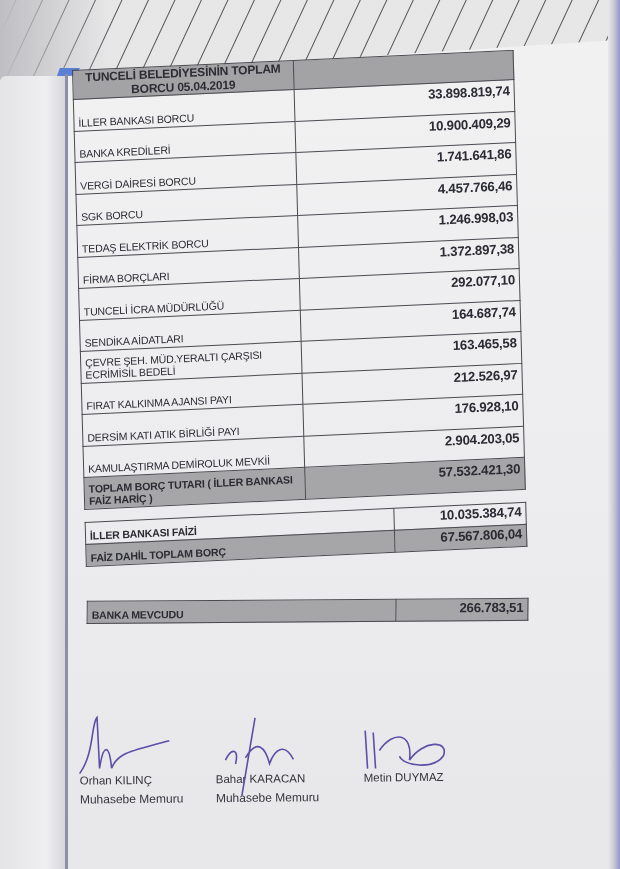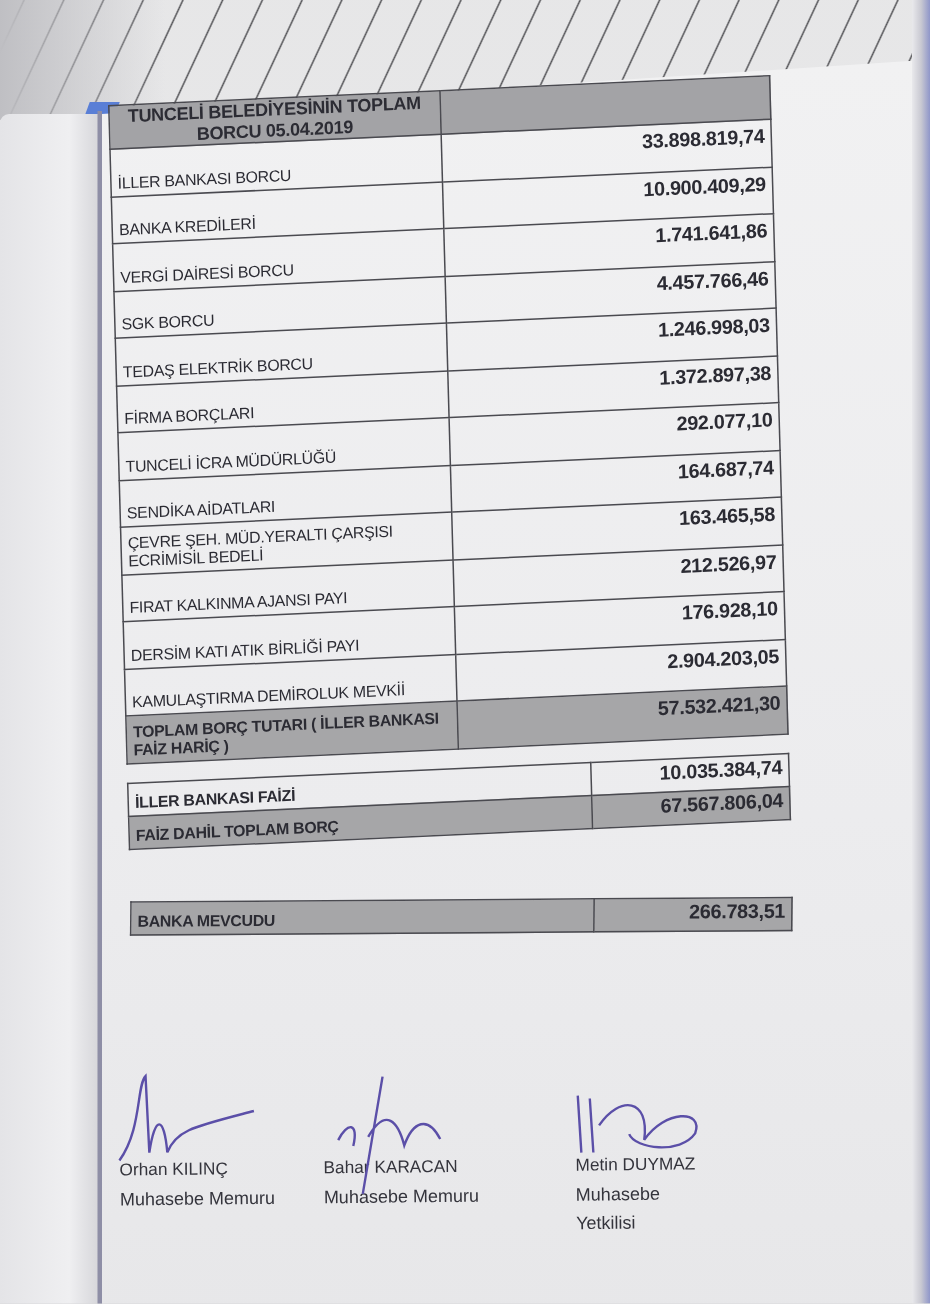--- a/index.html
+++ b/index.html
@@ -195,20 +195,19 @@
     <div class="name">Orhan KILINÇ</div>
     <div>Muhasebe Memuru</div>
   </div>
   <div class="sig" style="left:212px">
     <svg width="110" height="90" style="top:-62px">
       <path d="M20 52 C 26 40, 34 40, 30 56 M 50 10 L 36 88 M 40 50 C 52 30, 60 40, 64 56 C 70 40, 80 36, 88 52" stroke="#5b4fa8" stroke-width="1.6" fill="none"></path>
     </svg>
     <div class="name">Bahar KARACAN</div>
     <div>Muhasebe Memuru</div>
   </div>
-  <div class="sig" style="left:380px">
+  <div class="sig" style="left:360px">
     <svg width="110" height="70">
       <path d="M12 20 L 14 58 M 20 22 L 22 58 M 26 40 C 40 20, 60 22, 56 50 C 70 30, 96 30, 90 46 C 80 60, 50 56, 46 46" stroke="#5b4fa8" stroke-width="1.6" fill="none"></path>
     </svg>
     <div class="name">Metin DUYMAZ</div>
-    <div>Muhasebe Yetkilisi</div>
   </div>
 </div>
 
 </body></html>

